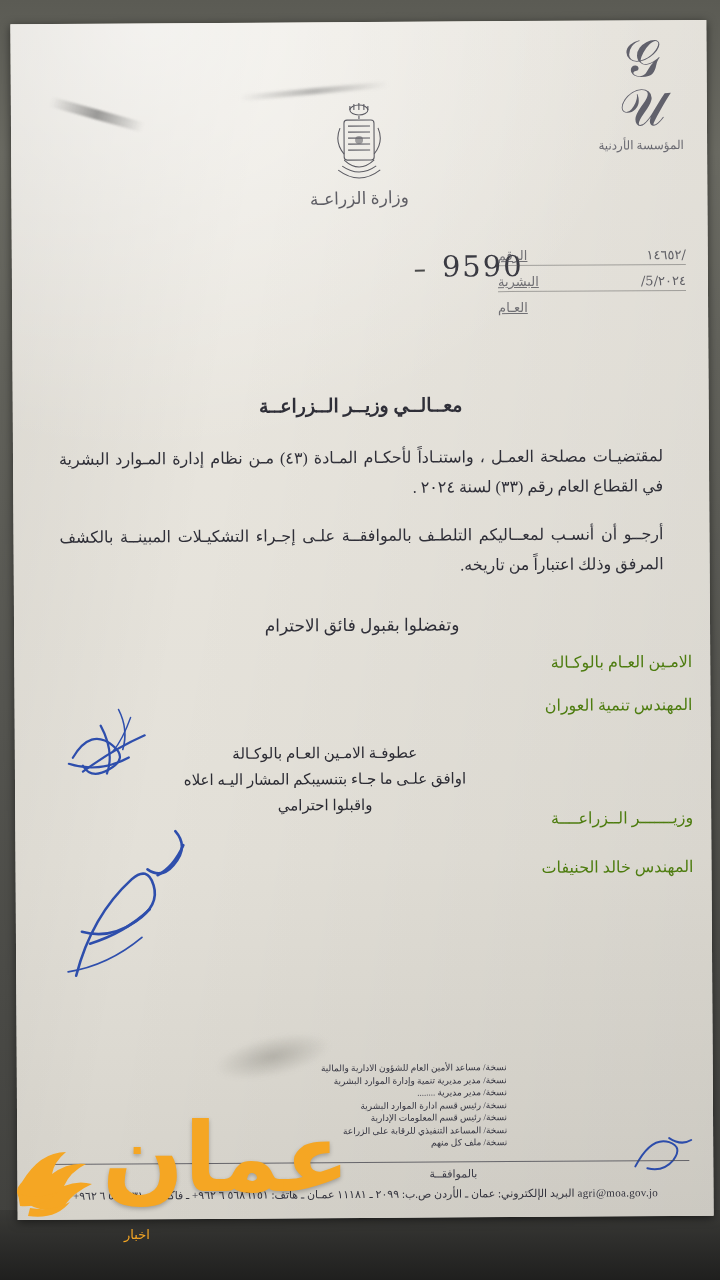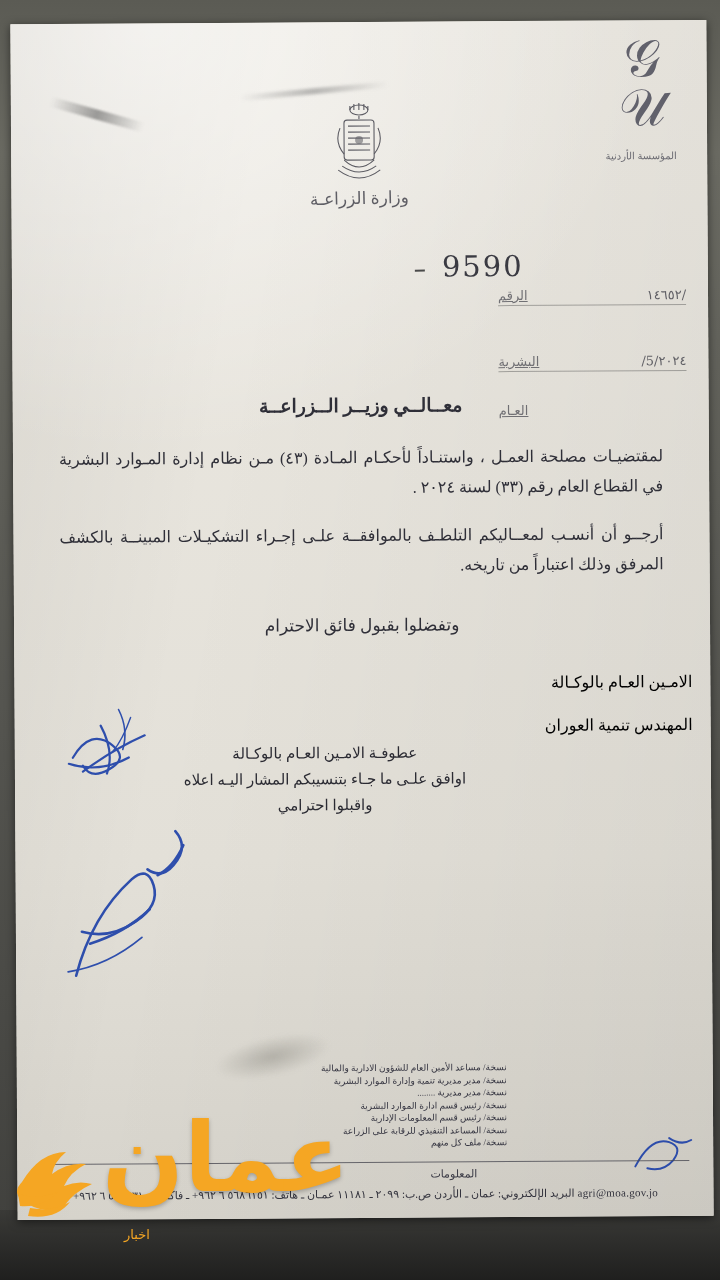--- a/index.html
+++ b/index.html
@@ -91,22 +91,22 @@
   }
   .logo-mark {
     font-family: "DejaVu Serif", serif;
     font-size: 52px;
     line-height: 0.95;
     letter-spacing: -3px;
     color: #4a4a58;
     opacity: 0.85;
   }
   .logo-caption {
-    margin-top: 17px;
-    font-size: 10px;
+    margin-top: 5px;
+    font-size: 12px;
     color: #55555f;
     opacity: 0.85;
     letter-spacing: 0.5px;
   }
   .crest {
     position: absolute;
     left: 50%;
     transform: translateX(-50%);
     top: 78px;
     width: 62px;
@@ -150,21 +150,21 @@
     font-size: 13px;
     line-height: 26px;
   }
   .ref-row {
     position: relative;
     display: flex;
     justify-content: space-between;
     align-items: baseline;
   }
   .ref-label { opacity: 0.75; text-decoration: underline; }
-  .ref-value { font-family: "DejaVu Serif", serif; opacity: 0.85; margin-top: 40px; }
+  .ref-value { font-family: "DejaVu Serif", serif; opacity: 0.85; }
   .ref-line {
     position: absolute;
     left: 0; right: 0; bottom: 3px;
     border-bottom: 1px solid rgba(80,80,80,0.45);
   }
   
   .body-area {
     position: absolute;
     left: 46px;
     right: 46px;
@@ -191,22 +191,21 @@
     font-size: 17px;
     margin-top: 34px;
     letter-spacing: 1px;
   }
   .sig-block {
     position: absolute;
     right: 18px;
     text-align: right;
     font-size: 16px;
     letter-spacing: 2px;
-    color: #000000;
-    margin-top: 20px;
+    color: #4d7c0f;
   }
   .sig-1 { top: 632px; }
   .sig-1 .name { margin-top: 24px; }
   .sig-2 { top: 788px; }
   .sig-2 .name { margin-top: 30px; }
   .approval {
     position: absolute;
     left: 160px;
     top: 718px;
     width: 300px;
@@ -385,20 +384,24 @@
           <path d="M70 16 q-8 22 -18 34" stroke-width="1.4"></path>
         </g>
       </svg>
 
       <div class="approval">
         <div>عطوفـة الامـين العـام بالوكـالة</div>
         <div>اوافق علـى ما جـاء بتنسيبكم المشار اليـه اعلاه</div>
         <div>واقبلوا احترامي</div>
       </div>
 
+      <div class="sig-block sig-2">
+        <div class="title">وزيـــــــر الــزراعــــة</div>
+        <div class="name">المهندس خالد الحنيفات</div>
+      </div>
 
       <svg class="ink sign-2" width="170" height="160" viewBox="0 0 170 160">
         <g stroke-width="2.6" stroke-linecap="round">
           <path d="M120 8 q14 16 -2 34 q-12 14 -26 4"></path>
           <path d="M128 22 q-10 22 -26 30"></path>
           <path d="M20 152 q16 -60 56 -96 q16 -14 22 6 q6 20 -18 36 q-26 18 -54 10"></path>
           <path d="M34 120 q34 -10 60 -34"></path>
           <path d="M12 148 q40 -6 74 -34" stroke-width="1.8"></path>
         </g>
       </svg>
@@ -414,21 +417,21 @@
       </div>
 
       <svg class="stamp-ink" viewBox="0 0 70 54">
         <g stroke="#1b3fa8" fill="none" stroke-width="2" stroke-linecap="round" opacity="0.9">
           <path d="M6 40 q16 -30 34 -24 q14 5 4 18 q-10 12 -26 8"></path>
           <path d="M40 12 q12 8 22 2"></path>
         </g>
       </svg>
 
       <div class="footer-rule"></div>
-      <div class="footer-label">المعلومات</div>
+      <div class="footer-label">بالموافقــة</div>
       <div class="footer-contact">
         <span>agri@moa.gov.jo</span>
         <span>البريد الإلكتروني:</span>
         <span>عمان ـ الأردن ص.ب: ٢٠٩٩ ـ ١١١٨١ عمـان ـ هاتف: ٥٦٨٦١٥١ ٦ ٩٦٢+ ـ فاكس: ٥٦٨٦٣١٠ ٦ ٩٦٢+</span>
       </div>
 
     </div>
   </div>
 
   <div class="watermark">

